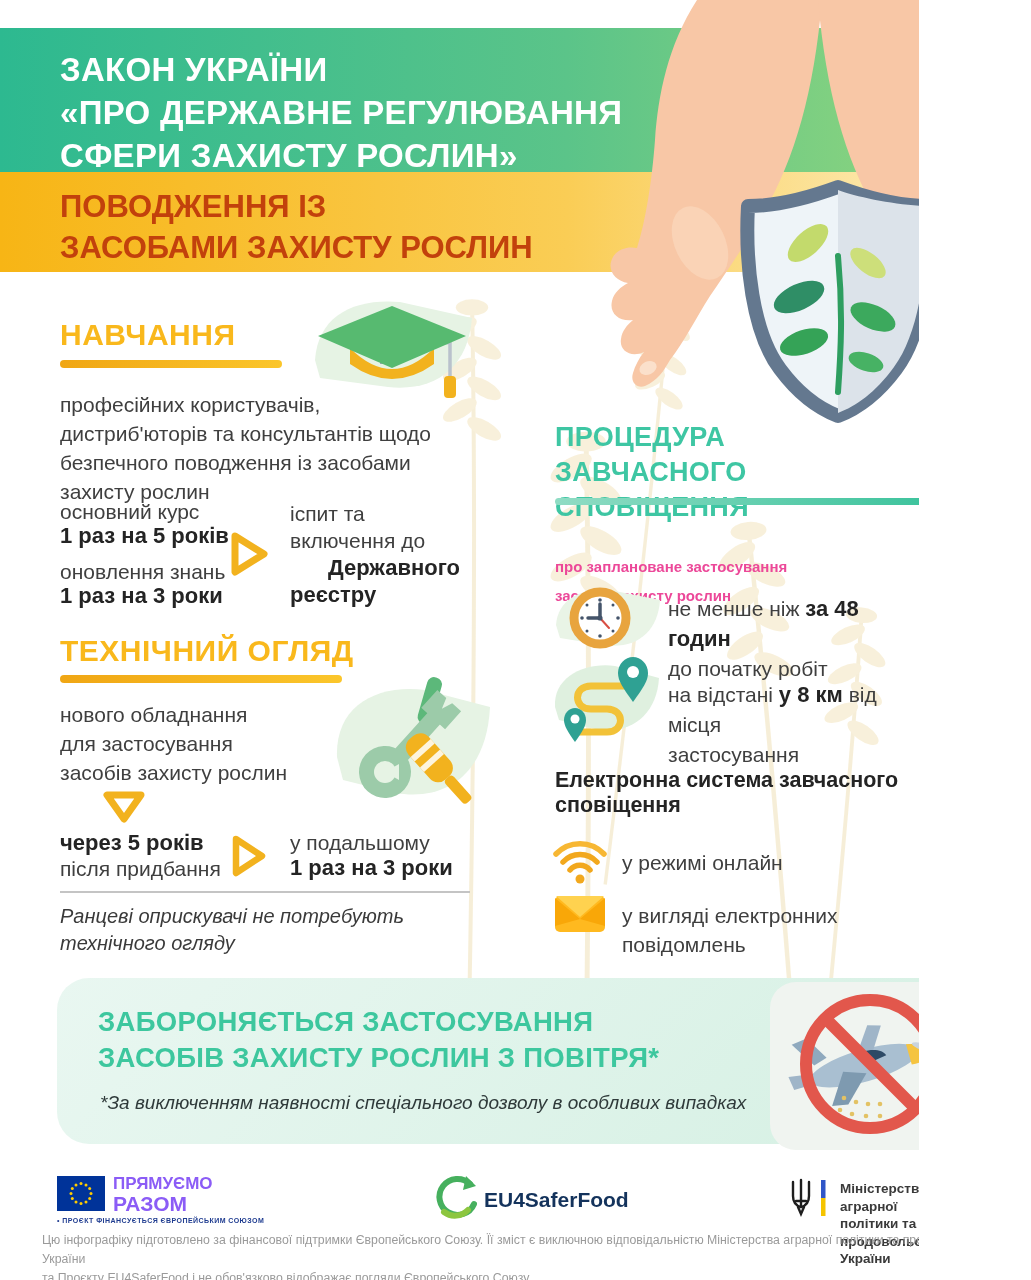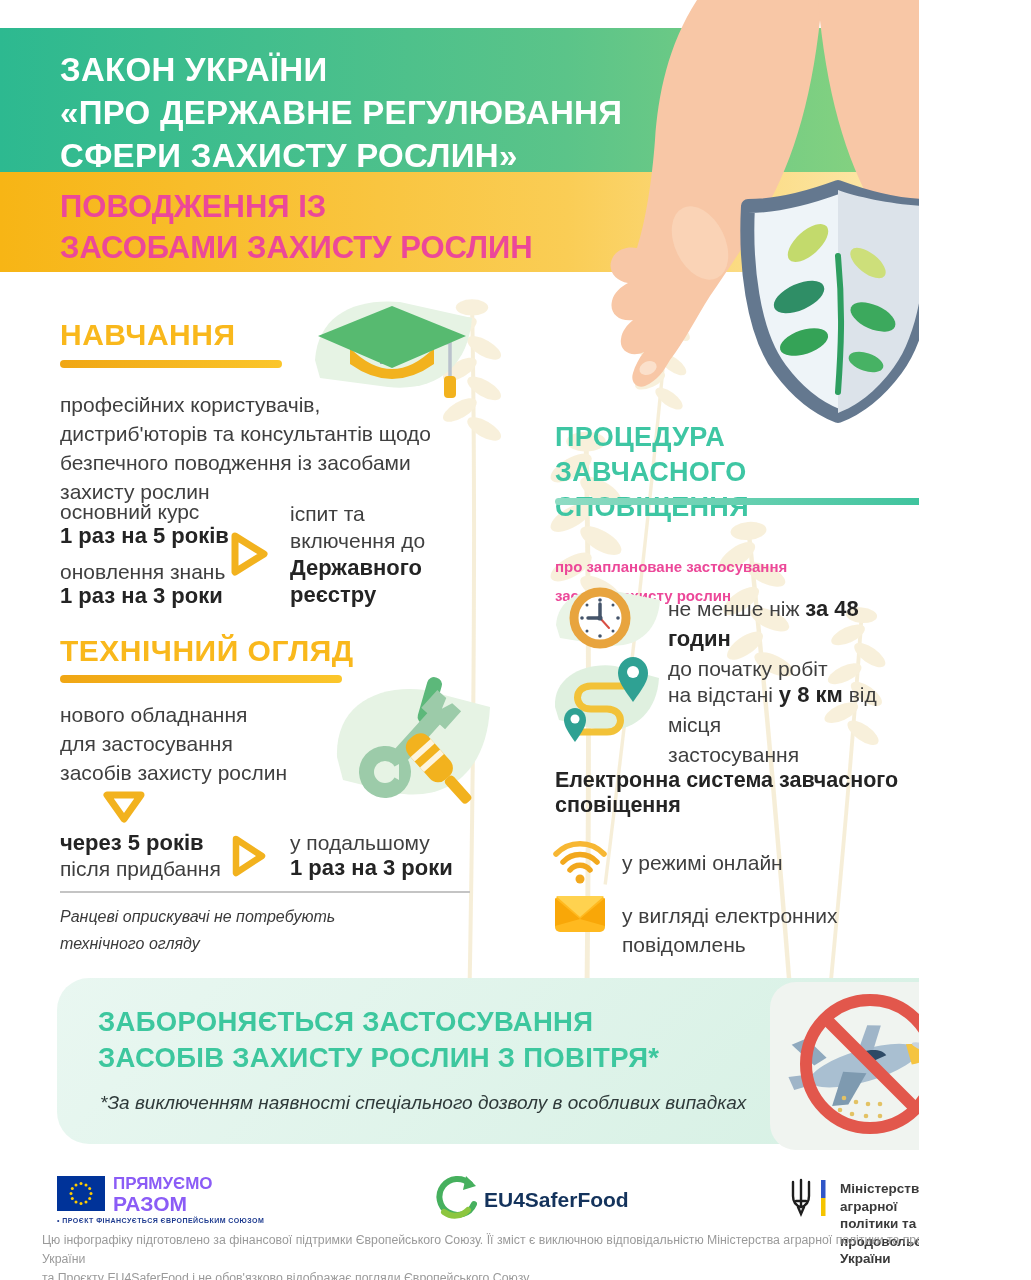--- a/index.html
+++ b/index.html
@@ -4,21 +4,21 @@
 <style>
   html,body{margin:0;padding:0;background:#fff;}
   #page{position:relative;width:919px;height:1280px;background:#ffffff;overflow:hidden;
         font-family:"Liberation Sans",sans-serif;color:#3F3F3F;}
   .abs{position:absolute;}
   .t21{font-size:21px;line-height:29px;color:#3F3F3F;}
   .t21b{font-size:22px;line-height:29px;font-weight:bold;color:#242424;}
   .yh{font-size:30px;font-weight:800;color:#F9B81C;letter-spacing:.5px;}
   .th{font-size:27px;line-height:35px;font-weight:800;color:#3EC6A3;letter-spacing:.3px;}
   .bar{border-radius:5px;}
-  .ital{font-style:italic;font-size:16px;line-height:27px;color:#3A3A3A;}
+  .ital{font-style:italic;font-size:20px;line-height:27px;color:#3A3A3A;}
   svg{display:block;}
 </style>
 </head>
 <body>
 
 <div id="page">
 
   <svg class="abs" style="left:380px;top:250px;opacity:.5;z-index:0;" width="560" height="760" viewBox="0 0 560 760">
     <defs>
       <g id="stalk">
@@ -67,21 +67,21 @@
       <ellipse cx="804" cy="342" rx="25" ry="12" transform="rotate(-18 804 342)" fill="#35A357"></ellipse>
       <ellipse cx="866" cy="362" rx="18" ry="9" transform="rotate(18 866 362)" fill="#47B264"></ellipse>
     </g>
   </svg>
 
   <div class="abs" style="left:60px;top:48px;z-index:4;font-size:33px;line-height:43px;font-weight:800;color:#FFFFFF;letter-spacing:.3px;">
     <div>ЗАКОН УКРАЇНИ</div>
     <div>«ПРО ДЕРЖАВНЕ РЕГУЛЮВАННЯ</div>
     <div>СФЕРИ ЗАХИСТУ РОСЛИН»</div>
   </div>
-  <div class="abs" style="left:60px;top:186px;z-index:4;font-size:31px;line-height:41px;font-weight:800;color:#ec4899;">
+  <div class="abs" style="left:60px;top:186px;z-index:4;font-size:31px;line-height:41px;font-weight:800;color:#c2410c;">
     <div>ПОВОДЖЕННЯ ІЗ</div>
     <div>ЗАСОБАМИ ЗАХИСТУ РОСЛИН</div>
   </div>
 
   <div class="abs yh" style="left:60px;top:318px;z-index:2;">НАВЧАННЯ</div>
   <div class="abs bar" style="left:60px;top:360px;width:222px;height:8px;background:linear-gradient(90deg,#F0A614,#FBC62B);z-index:2;"></div>
 
   <svg class="abs" style="left:300px;top:290px;z-index:2;" width="185" height="122" viewBox="0 0 185 122">
     <path d="M 15,70 C 18,25 55,8 100,12 L 172,28 C 168,78 135,102 88,97 L 20,88 Z" fill="#E6F3E4"></path>
     <path d="M 92,47 L 150,53 L 150,88" stroke="#B9C2CC" stroke-width="3.5" fill="none"></path>
@@ -103,21 +103,21 @@
   <div class="abs t21" style="left:60px;top:557px;z-index:2;">оновлення знань</div>
   <div class="abs t21b" style="left:60px;top:581px;z-index:2;">1 раз на 3 роки</div>
 
   <svg class="abs" style="left:226px;top:527px;z-index:2;" width="46" height="54" viewBox="0 0 46 54">
     <path d="M 9,9 L 38,27 L 9,45 Z" fill="none" stroke="#F2B21E" stroke-width="7" stroke-linejoin="round"></path>
   </svg>
 
   <div class="abs" style="left:290px;top:500px;z-index:2;">
     <div class="t21" style="line-height:27px;">іспит та</div>
     <div class="t21" style="line-height:27px;">включення до</div>
-    <div class="t21b" style="line-height:27px;">Державного</div>
+    <div class="t21b" style="line-height:27px;margin-left:38px;">Державного</div>
     <div class="t21b" style="line-height:27px;">реєстру</div>
   </div>
 
   <div class="abs yh" style="left:60px;top:634px;z-index:2;">ТЕХНІЧНИЙ ОГЛЯД</div>
   <div class="abs bar" style="left:60px;top:675px;width:282px;height:8px;background:linear-gradient(90deg,#F0A614,#FBC62B);z-index:2;"></div>
 
   <svg class="abs" style="left:325px;top:672px;z-index:2;" width="175" height="150" viewBox="0 0 175 150">
     <path d="M 12,85 C 10,35 50,12 100,18 L 165,35 C 162,98 125,130 70,121 L 18,108 Z" fill="#E6F3E4"></path>
     <g transform="rotate(16 101 40)">
       <rect x="94" y="4" width="15" height="48" rx="7" fill="#5CB87A"></rect>

